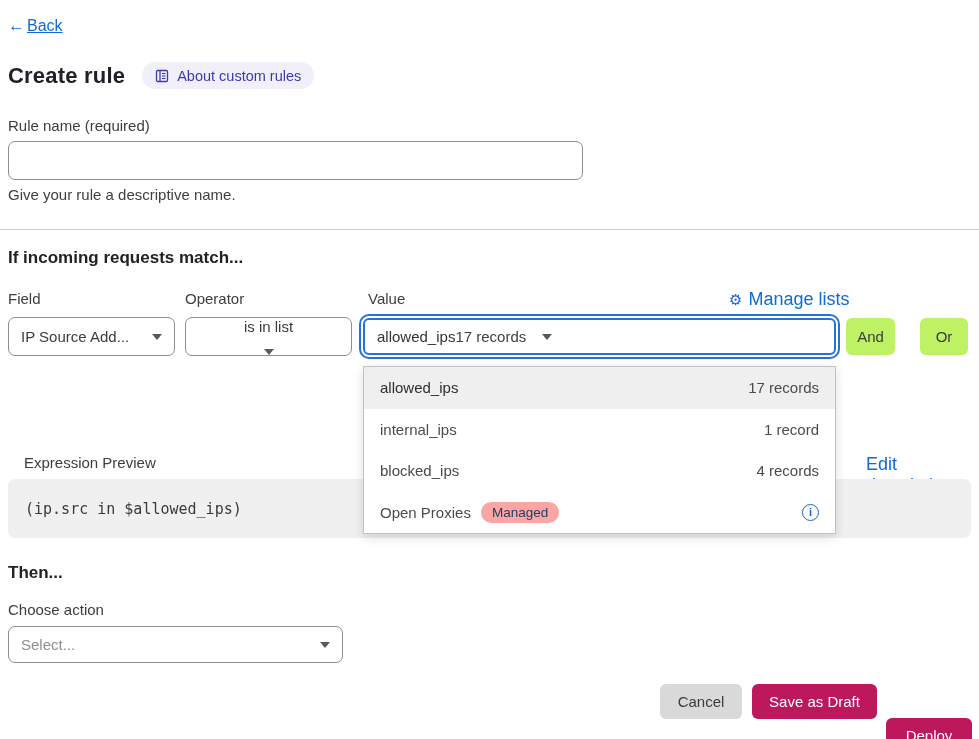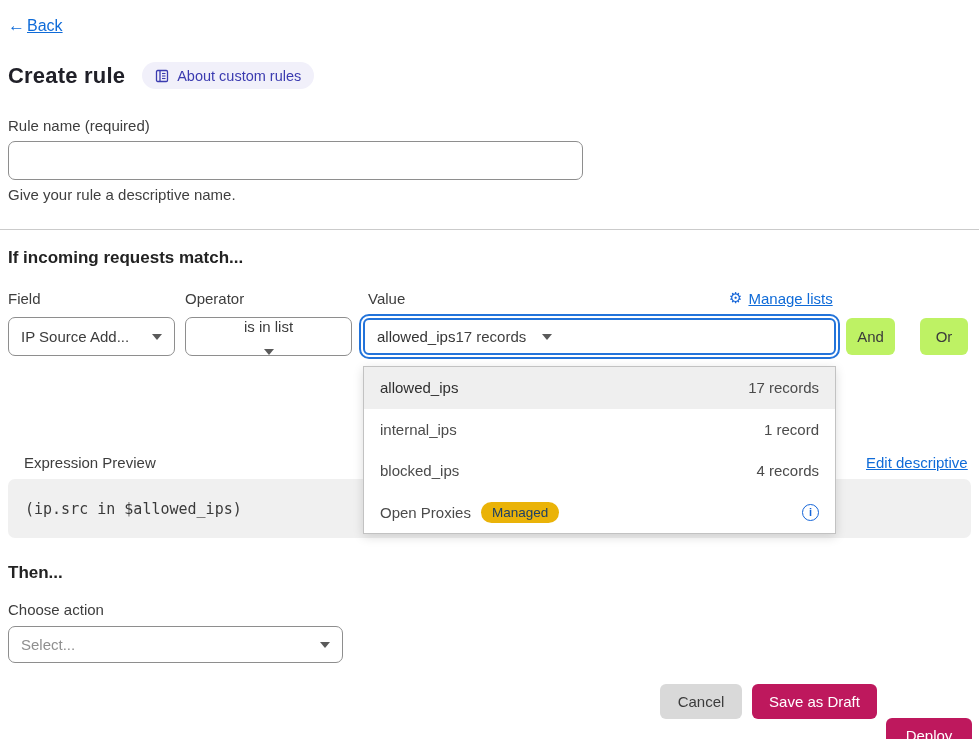--- a/index.html
+++ b/index.html
@@ -7,21 +7,21 @@
   body { font-family: "Liberation Sans", "DejaVu Sans", sans-serif; }
   .page {
     position: relative;
     width: 979px; height: 739px;
     background: #fff;
     overflow: hidden;
   }
   .abs { position: absolute; }
 
   
-  .link { color:#0f6bd8; text-decoration: underline; cursor: pointer; font-size:15px; }
+  .link { color:#0f6bd8; cursor: pointer; font-size:18px; }
   .back-row { left:8px; top:16px; display:flex; align-items:center; gap:2px; color:#0f6bd8; font-size:16px; }
   .back-arrow { font-size:17px; text-decoration:none; }
   .back-label { text-decoration: underline; }
 
   
   .header-row { left:8px; top:62px; display:flex; align-items:center; gap:17px; }
   .page-title { font-size:22px; font-weight:700; color:#202028; letter-spacing:.2px; }
   .about-pill {
     display:flex; align-items:center; gap:8px;
     background:#f1f0fa; color:#3b3bb0;
@@ -90,21 +90,21 @@
     z-index:5;
   }
   .dd-row {
     height:41.5px; display:flex; align-items:center; justify-content:space-between;
     padding:0 16px; font-size:15px; color:#4b4b4b; cursor:pointer;
   }
   .dd-row.selected { background:#efefef; }
   .dd-row.selected .dd-name { color:#2f2f2f; }
   .dd-left { display:flex; align-items:center; }
   .badge {
-    background:#eab308; color:#1d3f66; border-radius:11px;
+    background:#fca5a5; color:#1d3f66; border-radius:11px;
     padding:3px 11px; font-size:13.5px; margin-left:10px;
   }
   .info-icon {
     width:17px; height:17px; border:1.6px solid #1565d8; border-radius:50%;
     color:#1565d8; display:flex; align-items:center; justify-content:center;
     font-size:11px; font-weight:700; cursor:pointer;
   }
 
   
   .expr-box {

